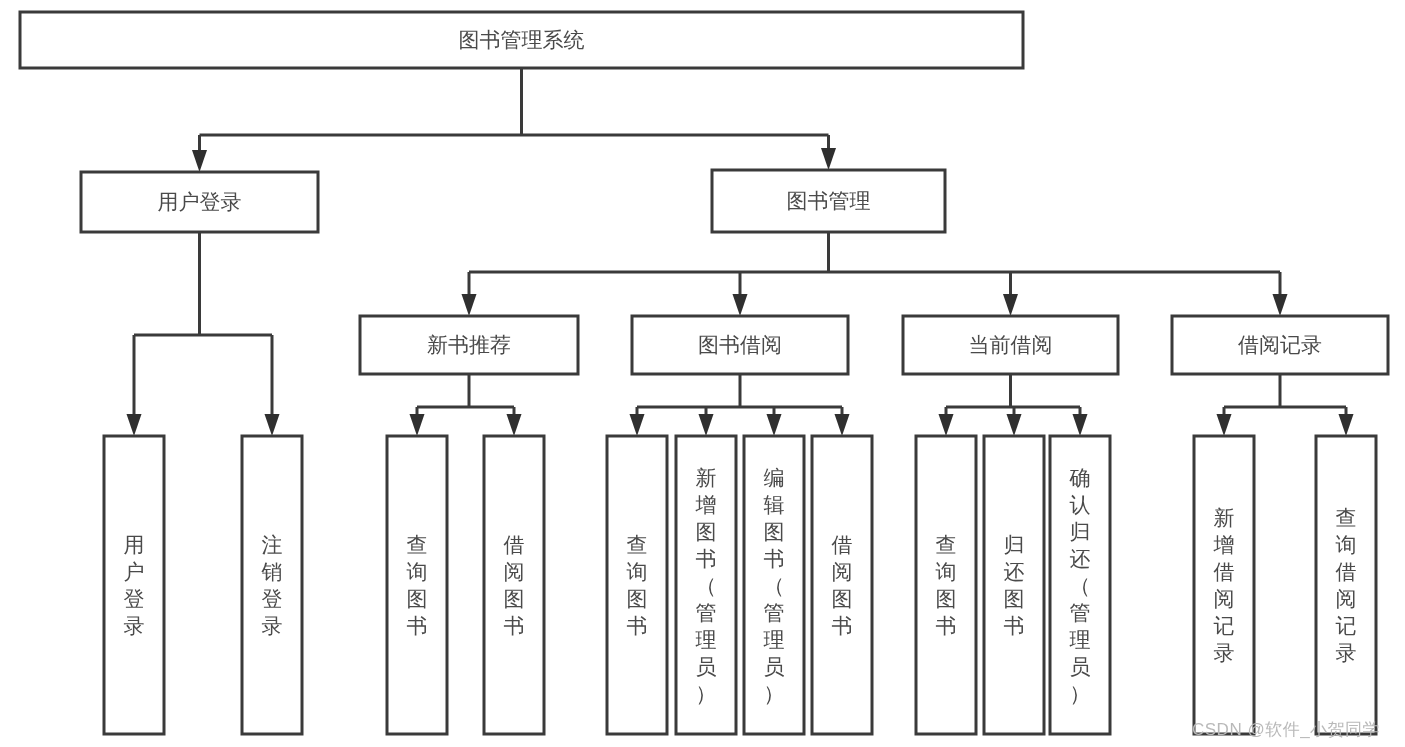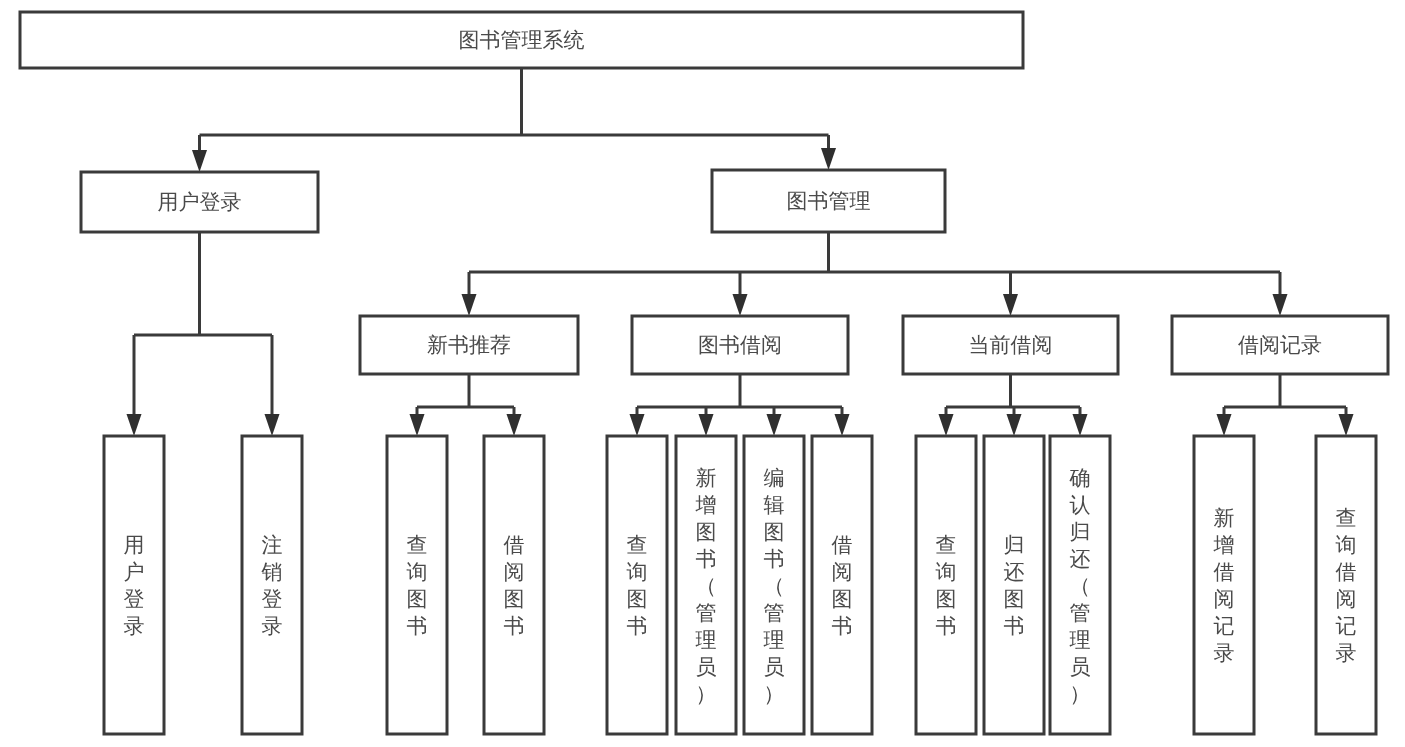--- a/index.html
+++ b/index.html
@@ -213,13 +213,14 @@
         <g>
           <rect class="node-box" x="1194" y="436" width="60" height="298"></rect>
           <text class="node-label-vertical" x="1224" y="525.06"><tspan x="1224" dy="0">新</tspan><tspan x="1224" dy="27">增</tspan><tspan x="1224" dy="27">借</tspan><tspan x="1224" dy="27">阅</tspan><tspan x="1224" dy="27">记</tspan><tspan x="1224" dy="27">录</tspan></text>
         </g>
         <g>
           <rect class="node-box" x="1316" y="436" width="60" height="298"></rect>
           <text class="node-label-vertical" x="1346" y="525.06"><tspan x="1346" dy="0">查</tspan><tspan x="1346" dy="27">询</tspan><tspan x="1346" dy="27">借</tspan><tspan x="1346" dy="27">阅</tspan><tspan x="1346" dy="27">记</tspan><tspan x="1346" dy="27">录</tspan></text>
         </g>
       </g>
   </svg>
+  <div class="watermark" style="left: 1192px; top: 718px;">CSDN @软件_小贺同学</div>
 </div>
 
 </body></html>

